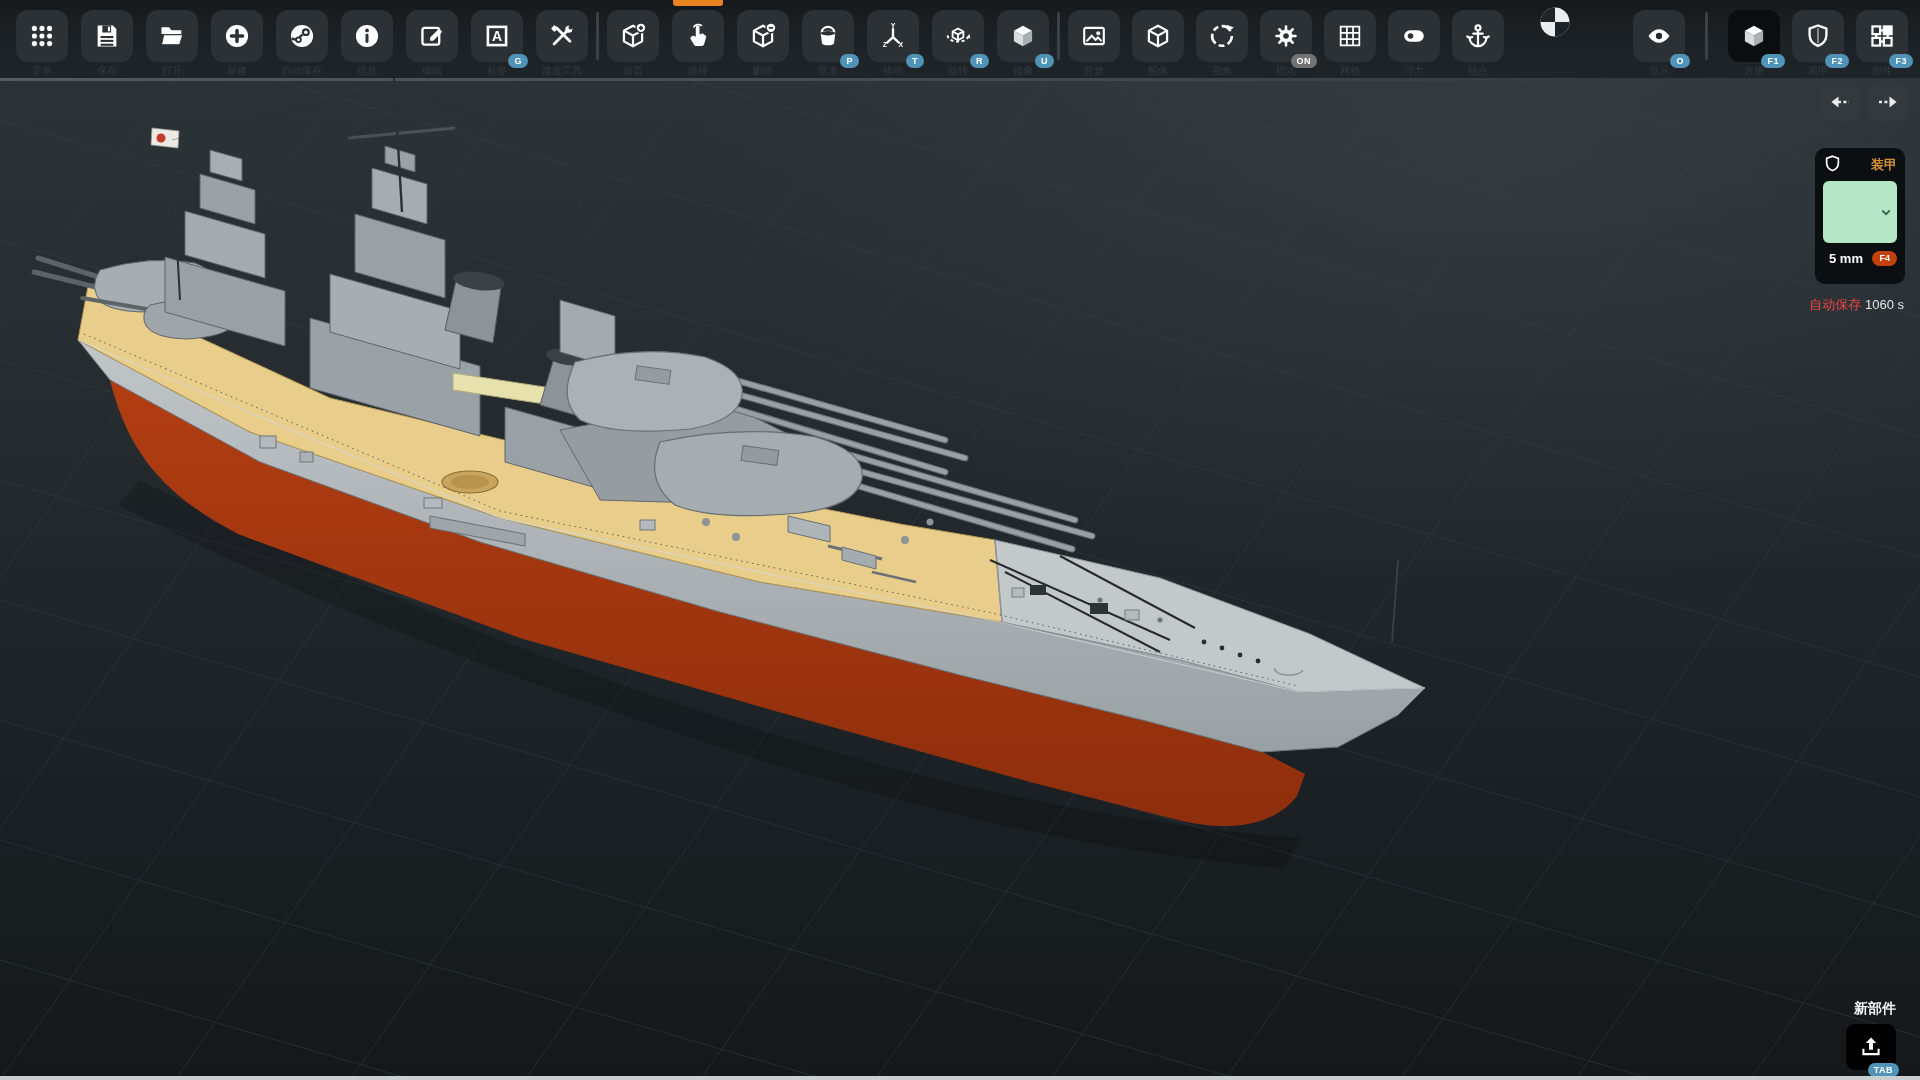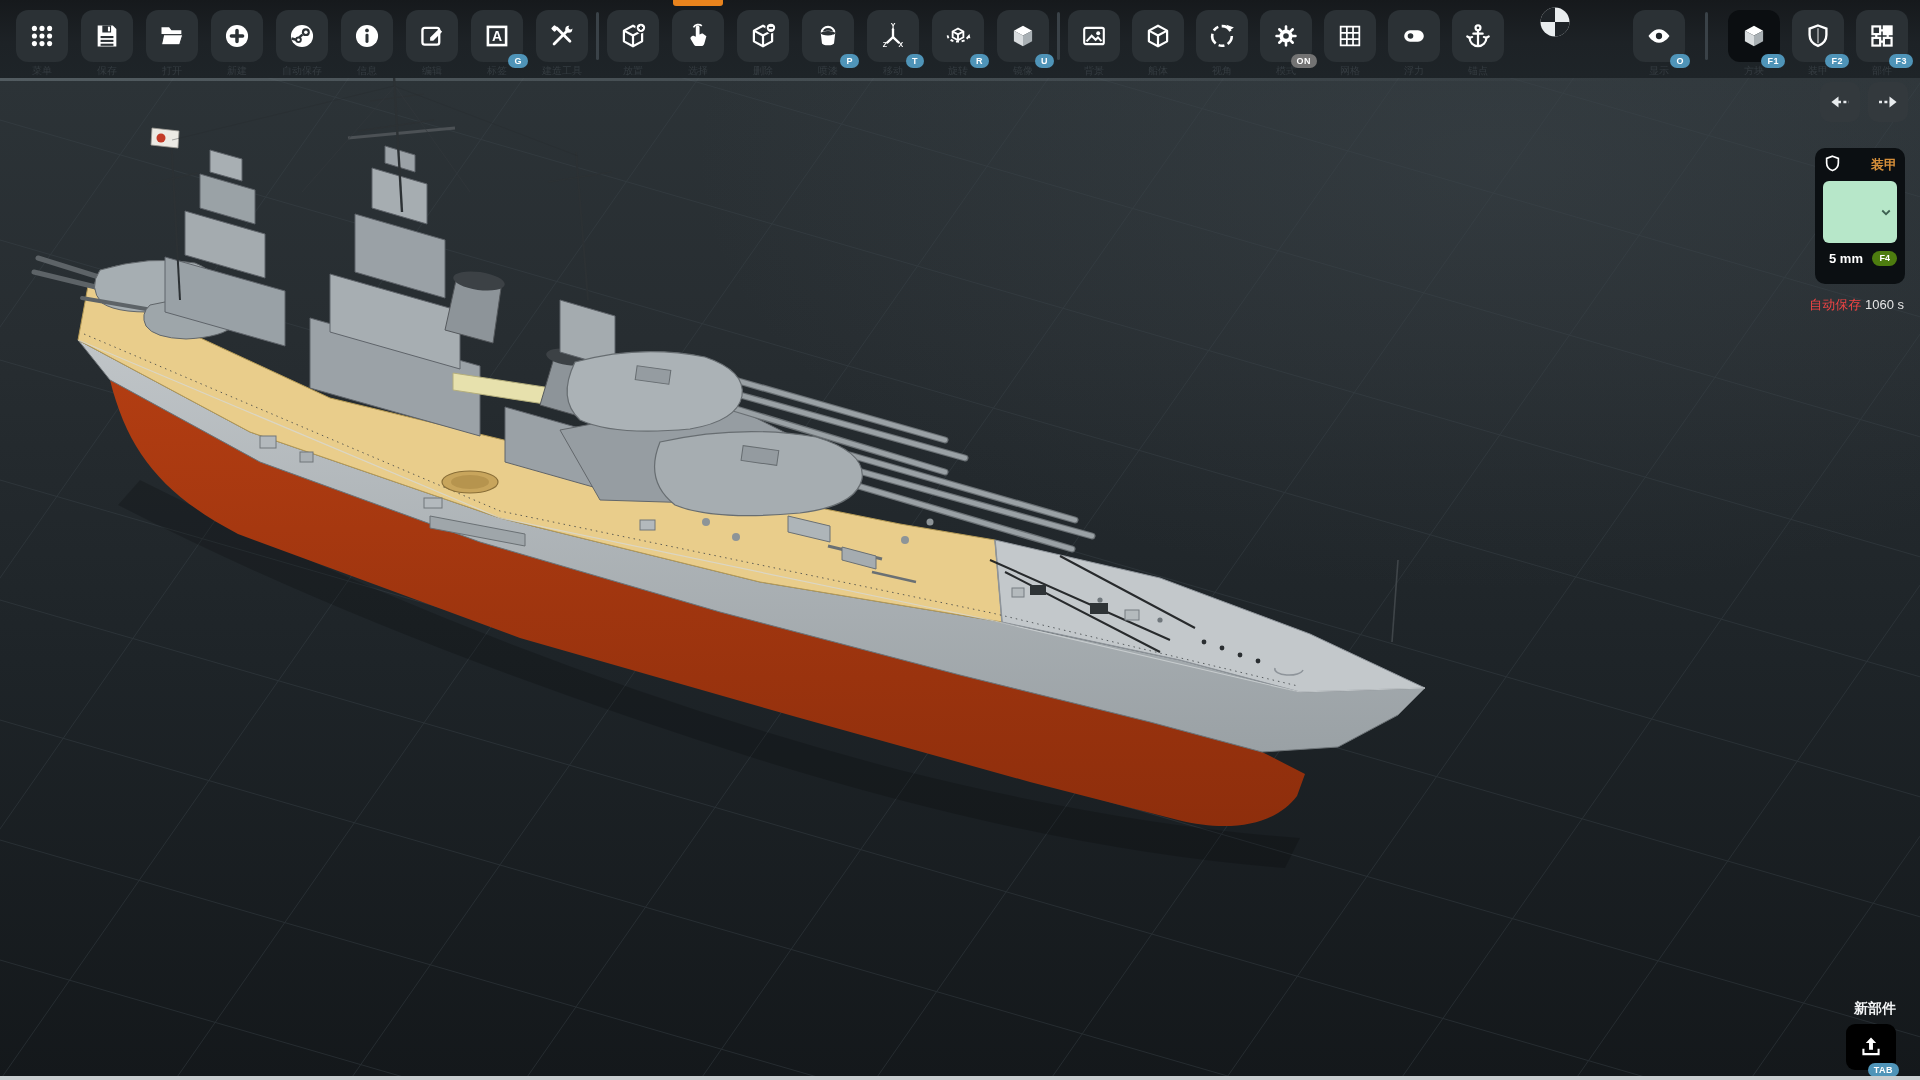--- a/index.html
+++ b/index.html
@@ -48,21 +48,21 @@
       background:#0b0f12;border-radius:10px;padding:6px 8px 8px 8px;
       display:flex;flex-direction:column;}
   .armor-head{display:flex;align-items:center;justify-content:space-between;height:22px;}
   .armor-head svg{width:19px;height:19px;}
   .armor-title{font-size:13px;font-weight:bold;color:#d68f3a;}
   .swatch{position:relative;margin:5px auto 0 auto;width:74px;height:62px;border-radius:6px;
       background:#b7e7c9;cursor:pointer;}
   .swatch svg{position:absolute;right:2px;top:50%;margin-top:-9px;width:18px;height:18px;}
   .armor-foot{display:flex;align-items:flex-end;justify-content:space-between;margin-top:8px;}
   .armor-value{font-size:13px;font-weight:bold;color:#fff;padding-left:6px;}
-  .kbadge{background:#4d7c0f;color:#fff;font-size:9px;font-weight:bold;line-height:15px;
+  .kbadge{background:#c2410c;color:#fff;font-size:9px;font-weight:bold;line-height:15px;
           padding:0 7px;border-radius:8px;}
   .autosave{position:absolute;top:296px;right:16px;z-index:40;font-size:13px;white-space:nowrap;}
   .autosave .as-label{color:#ef4444;margin-top:40px;}
   .autosave .as-value{color:#e5e5e5;margin-top:12px;}
 
   .newpart{position:absolute;right:24px;top:1000px;z-index:40;text-align:right;}
   .newpart-label{font-size:14px;color:#f2f4f5;font-weight:bold;}
   .newpart-btn{position:relative;margin:6px 0 0 auto;width:50px;height:46px;border-radius:9px;
       background:#000000;display:flex;align-items:center;justify-content:center;cursor:pointer;}
   .newpart-btn svg{width:26px;height:26px;}

